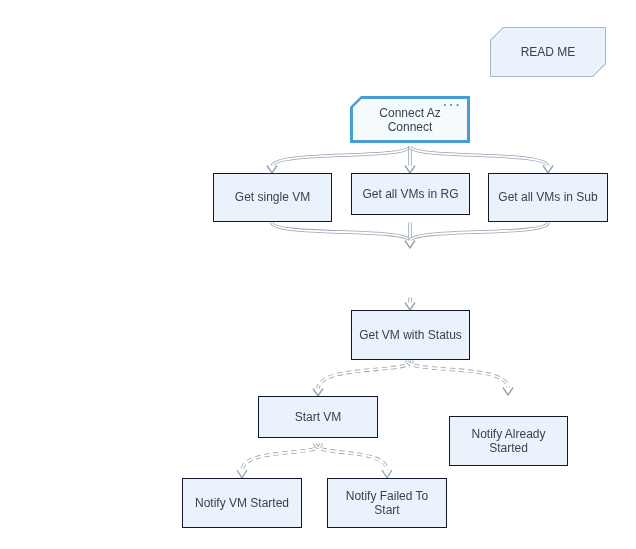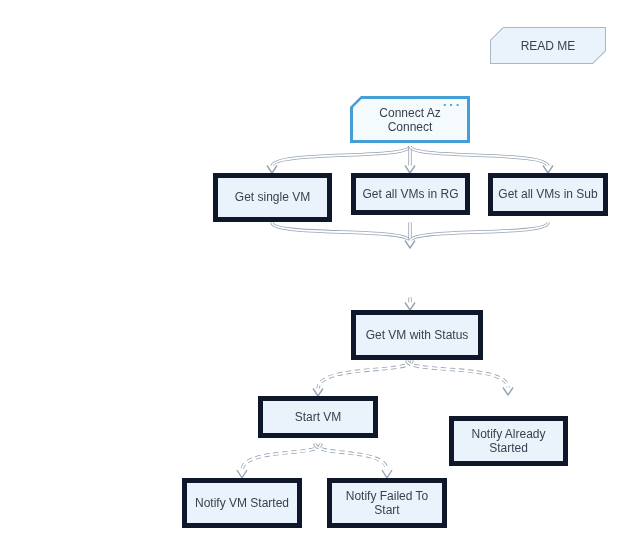--- a/index.html
+++ b/index.html
@@ -7,21 +7,21 @@
     position:relative;width:636px;height:549px;background:#ffffff;overflow:hidden;
     font-family:"Liberation Sans","DejaVu Sans",sans-serif;
   }
   .edges-svg{position:absolute;left:0;top:0;width:636px;height:549px;}
   .eo{fill:none;stroke:#96a3b2;stroke-width:3.4px;}
   .ei{fill:none;stroke:#ffffff;stroke-width:1.8px;}
   .dashed .eo{stroke-dasharray:5.5 3.5;}
   .ah{fill:#ffffff;stroke:#96a3b2;stroke-width:1.4px;stroke-linejoin:round;}
   .node{
     position:absolute;display:flex;align-items:center;justify-content:center;
-    background:#eaf3fb;border:5px solid #0f172a;box-sizing:border-box;
+    background:#eaf3fb;border:1px solid #0f172a;box-sizing:border-box;
     color:#37424e;font-size:12px;line-height:1.2;text-align:center;cursor:default;
   }
   .lbl{padding:0 4px;}
   .shapewrap{position:absolute;}
   .shape-border{position:absolute;inset:0;}
   .shape-fill{
     position:absolute;display:flex;align-items:center;justify-content:center;
     color:#37424e;font-size:12px;text-align:center;
   }
   
@@ -112,21 +112,21 @@
       <path class="ah" d="M237,470 L242,478 L247,470"></path>
     </g>
 
     <g class="dashed">
       <path class="eo" d="M315,443.5 C315,457 387,447 387,470.5"></path>
       <path class="ei" d="M315,443.5 C315,457 387,447 387,470.5"></path>
       <path class="ah" d="M382,470 L387,478 L392,470"></path>
     </g>
   </svg>
 
-  <div class="shapewrap readme" style="left:490px;top:27px;width:116px;height:37px;">
+  <div class="shapewrap readme" style="left:490px;top:27px;width:116px;height:50px;">
     <div class="shape-border"></div>
     <div class="shape-fill">
       <span class="lbl">READ ME</span>
     </div>
   </div>
 
   <div class="shapewrap selected" style="left:350px;top:96px;width:120px;height:47px;">
     <div class="shape-border"></div>
     <div class="shape-fill">
       <span class="lbl">Connect Az Connect</span>
@@ -135,26 +135,26 @@
   </div>
 
   <div class="node" style="left:213px;top:173px;width:119px;height:49px;">
     <span class="lbl">Get single VM</span>
   </div>
 
   <div class="node" style="left:351px;top:173px;width:119px;height:42px;">
     <span class="lbl">Get all VMs in RG</span>
   </div>
 
-  <div class="node" style="left:488px;top:173px;width:120px;height:43px;">
+  <div class="node" style="left:488px;top:173px;width:120px;height:49px;">
     <span class="lbl">Get all VMs in Sub</span>
   </div>
 
 
-  <div class="node" style="left:351px;top:310px;width:132px;height:50px;">
+  <div class="node" style="left:351px;top:310px;width:119px;height:50px;">
     <span class="lbl">Get VM with Status</span>
   </div>
 
   <div class="node" style="left:258px;top:396px;width:120px;height:42px;">
     <span class="lbl">Start VM</span>
   </div>
 
   <div class="node" style="left:449px;top:416px;width:119px;height:50px;">
     <span class="lbl">Notify Already Started</span>
   </div>

